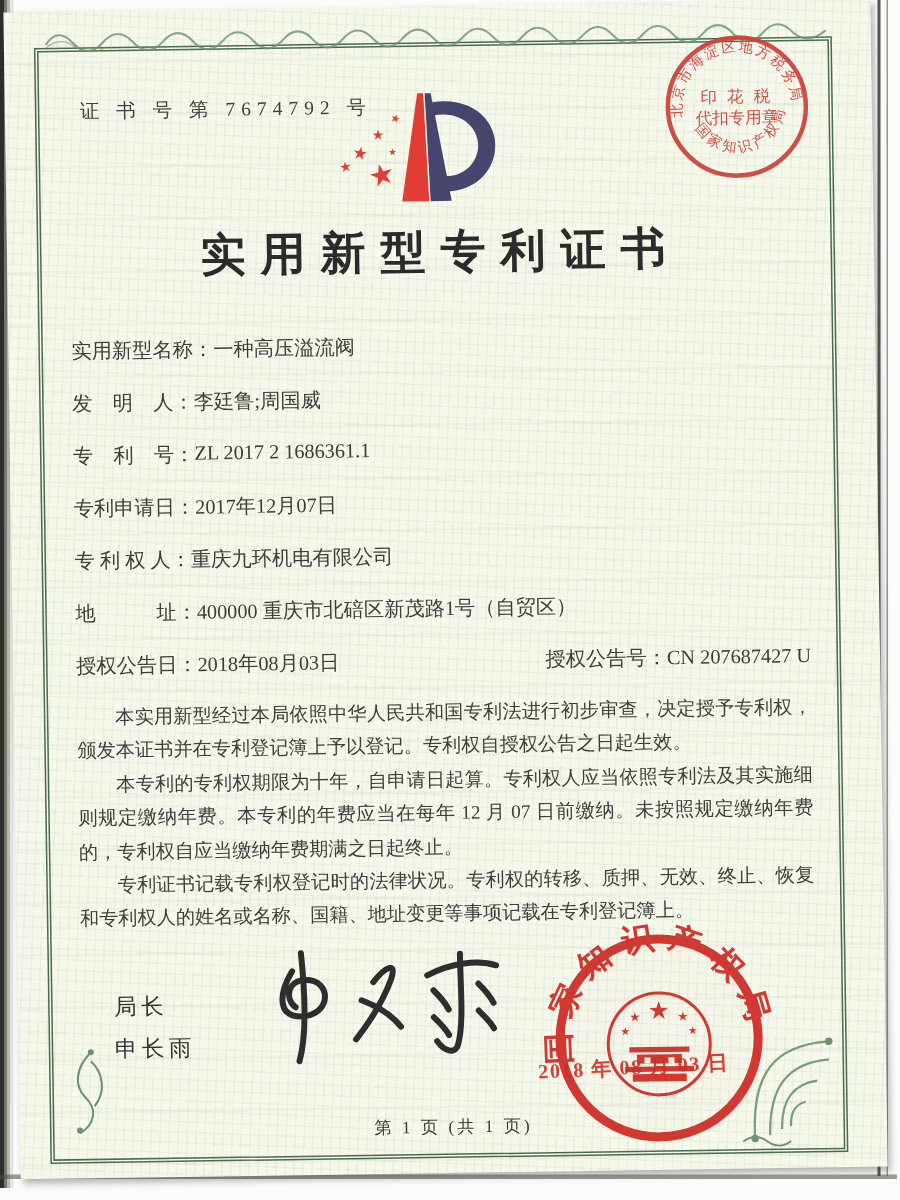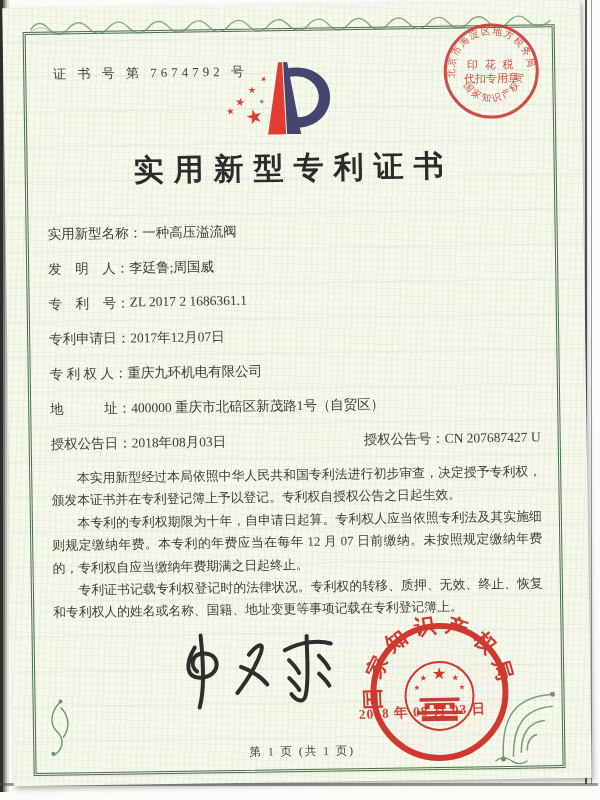--- a/index.html
+++ b/index.html
@@ -148,20 +148,24 @@
       <span><span>授权公告号：</span><span>CN 207687427 U</span></span>
     </div>
   </div>
 
   <div class="paras">
     <p>本实用新型经过本局依照中华人民共和国专利法进行初步审查，决定授予专利权，颁发本证书并在专利登记簿上予以登记。专利权自授权公告之日起生效。</p>
     <p>本专利的专利权期限为十年，自申请日起算。专利权人应当依照专利法及其实施细则规定缴纳年费。本专利的年费应当在每年 12 月 07 日前缴纳。未按照规定缴纳年费的，专利权自应当缴纳年费期满之日起终止。</p>
     <p>专利证书记载专利权登记时的法律状况。专利权的转移、质押、无效、终止、恢复和专利权人的姓名或名称、国籍、地址变更等事项记载在专利登记簿上。</p>
   </div>
 
+  <div class="signblock">
+    <div>局长</div>
+    <div>申长雨</div>
+  </div>
 
   <svg class="sig-svg" width="200" height="95" viewBox="0 0 200 95">
     <g fill="none" stroke="#2e2e2e" stroke-width="4" stroke-linecap="round">
       <path d="M38,22 C28,38 28,54 46,52 C64,50 64,28 47,28 C34,28 33,41 40,46"></path>
       <path d="M44,10 C46,32 48,62 42,82"></path>
       <path d="M92,30 C100,20 108,16 104,28 C98,44 88,58 80,68"></path>
       <path d="M84,42 C94,46 104,52 110,60"></path>
       <path d="M128,26 C144,18 162,16 174,20"></path>
       <path d="M150,12 C150,34 152,58 148,72 C146,80 138,76 134,70"></path>
       <path d="M132,36 C136,40 140,45 142,49 M162,32 C166,36 170,41 172,45 M132,54 C136,58 140,62 142,66 M162,50 C166,54 170,58 172,62"></path>

